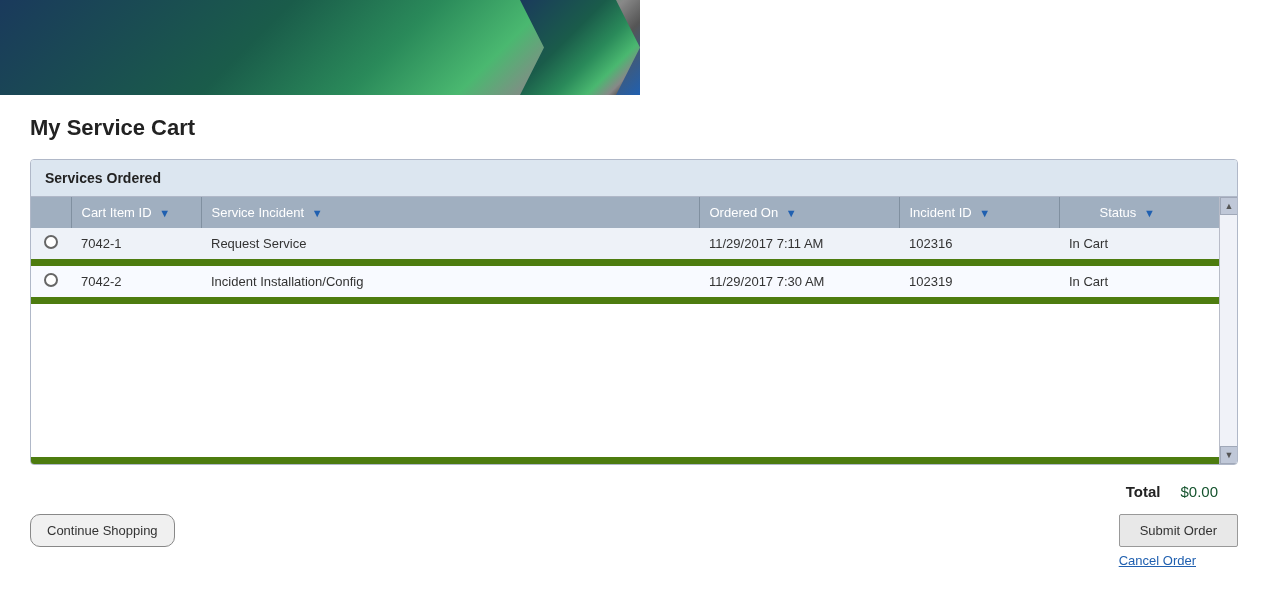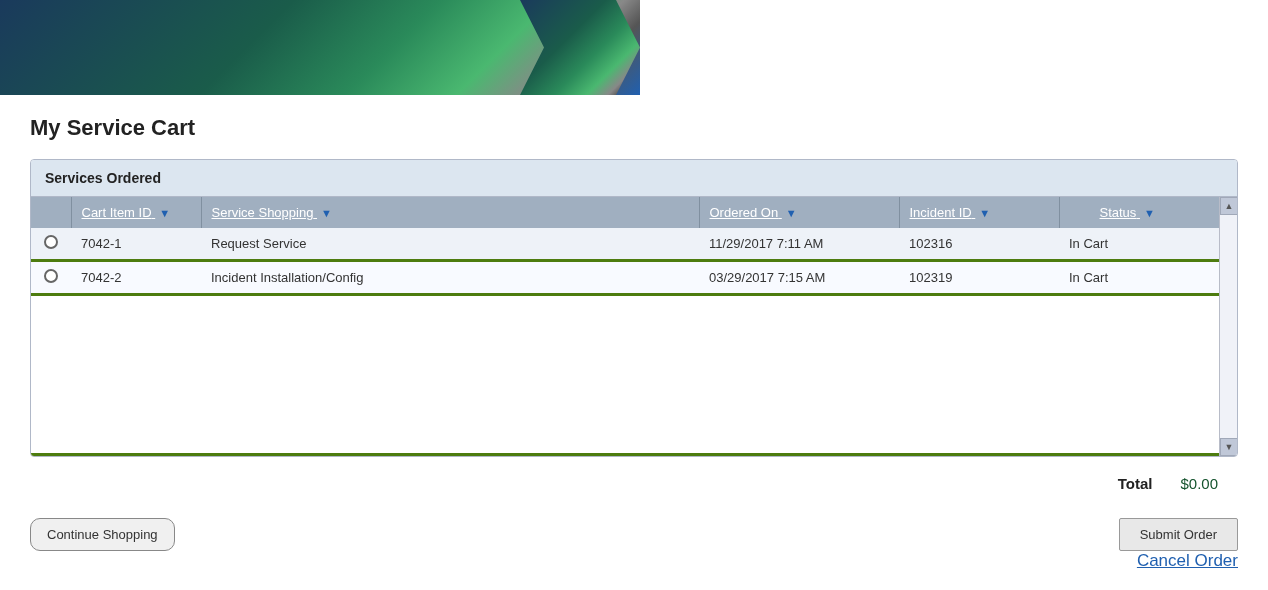--- a/index.html
+++ b/index.html
@@ -80,38 +80,37 @@
     }
 
     .cart-table thead th {
       padding: 8px 10px;
       text-align: left;
       font-weight: normal;
       color: #fff;
       font-size: 13px;
       border-right: 1px solid #8090a0;
       position: relative;
-      text-decoration: underline;
     }
 
     .cart-table thead th:last-child {
       border-right: none;
       padding-left: 40px;
     }
 
     .filter-icon {
       display: inline-block;
       margin-left: 4px;
       color: #2060b0;
       font-size: 11px;
       cursor: pointer;
     }
 
     .cart-table tbody tr {
-      border-bottom: 3px solid #4d7c0f;
+      border-bottom: 7px solid #4d7c0f;
     }
 
     .cart-table tbody tr:nth-child(odd) {
       background: #eef2f8;
     }
 
     .cart-table tbody tr:nth-child(even) {
       background: #f8faff;
     }
 
@@ -175,22 +174,22 @@
 
     
     .cart-footer {
       padding: 18px 0 0 0;
     }
 
     .total-row {
       display: flex;
       justify-content: flex-end;
       align-items: center;
-      gap: 28px;
-      margin-bottom: 26px;
+      gap: 20px;
+      margin-bottom: 14px;
       padding-right: 20px;
     }
 
     .total-label {
       font-weight: bold;
       font-size: 15px;
       color: #222;
     }
 
     .total-amount {
@@ -211,38 +210,39 @@
       border: 1px solid #888;
       color: #333;
       font-size: 13px;
       cursor: pointer;
       border-radius: 10px;
     }
 
     .right-buttons {
       display: flex;
       flex-direction: column;
-      align-items: flex-end;
+      align-items: flex-start;
+      gap: 6px;
     }
 
     .btn-submit {
       padding: 8px 20px;
       background: #e8e8e8;
       border: 1px solid #999;
       color: #333;
       font-size: 13px;
       cursor: pointer;
       border-radius: 2px;
     }
 
     .btn-cancel {
       background: none;
       border: none;
       color: #2060b0;
-      font-size: 17px;
+      font-size: 13px;
       cursor: pointer;
       text-decoration: underline;
       padding: 0;
     }
 
     
     .col-radio { width: 40px; }
     .col-cartid { width: 130px; }
     .col-service { width: auto; }
     .col-ordered { width: 200px; }
@@ -270,21 +270,21 @@
       <div class="table-main">
         <table class="cart-table">
           <thead>
             <tr>
               <th class="col-radio"></th>
               <th class="col-cartid">
                 <span>Cart Item ID</span>
                 <span class="filter-icon">▼</span>
               </th>
               <th class="col-service">
-                <span>Service Shopping</span>
+                <span>Service Incident</span>
                 <span class="filter-icon">▼</span>
               </th>
               <th class="col-ordered">
                 <span>Ordered On</span>
                 <span class="filter-icon">▼</span>
               </th>
               <th class="col-incident">
                 <span>Incident ID</span>
                 <span class="filter-icon">▼</span>
               </th>
@@ -306,21 +306,21 @@
               <td class="col-incident">102316</td>
               <td class="col-status">In Cart</td>
             </tr>
 
             <tr class="table-row">
               <td class="col-radio radio-cell">
                 <span class="radio-btn"></span>
               </td>
               <td class="col-cartid">7042-2</td>
               <td class="col-service">Incident Installation/Config</td>
-              <td class="col-ordered">03/29/2017 7:15 AM</td>
+              <td class="col-ordered">11/29/2017 7:30 AM</td>
               <td class="col-incident">102319</td>
               <td class="col-status">In Cart</td>
             </tr>
 
             <tr>
               <td colspan="6" style="height: 160px; background: #fff;"></td>
             </tr>
           </tbody>
         </table>
       </div>

